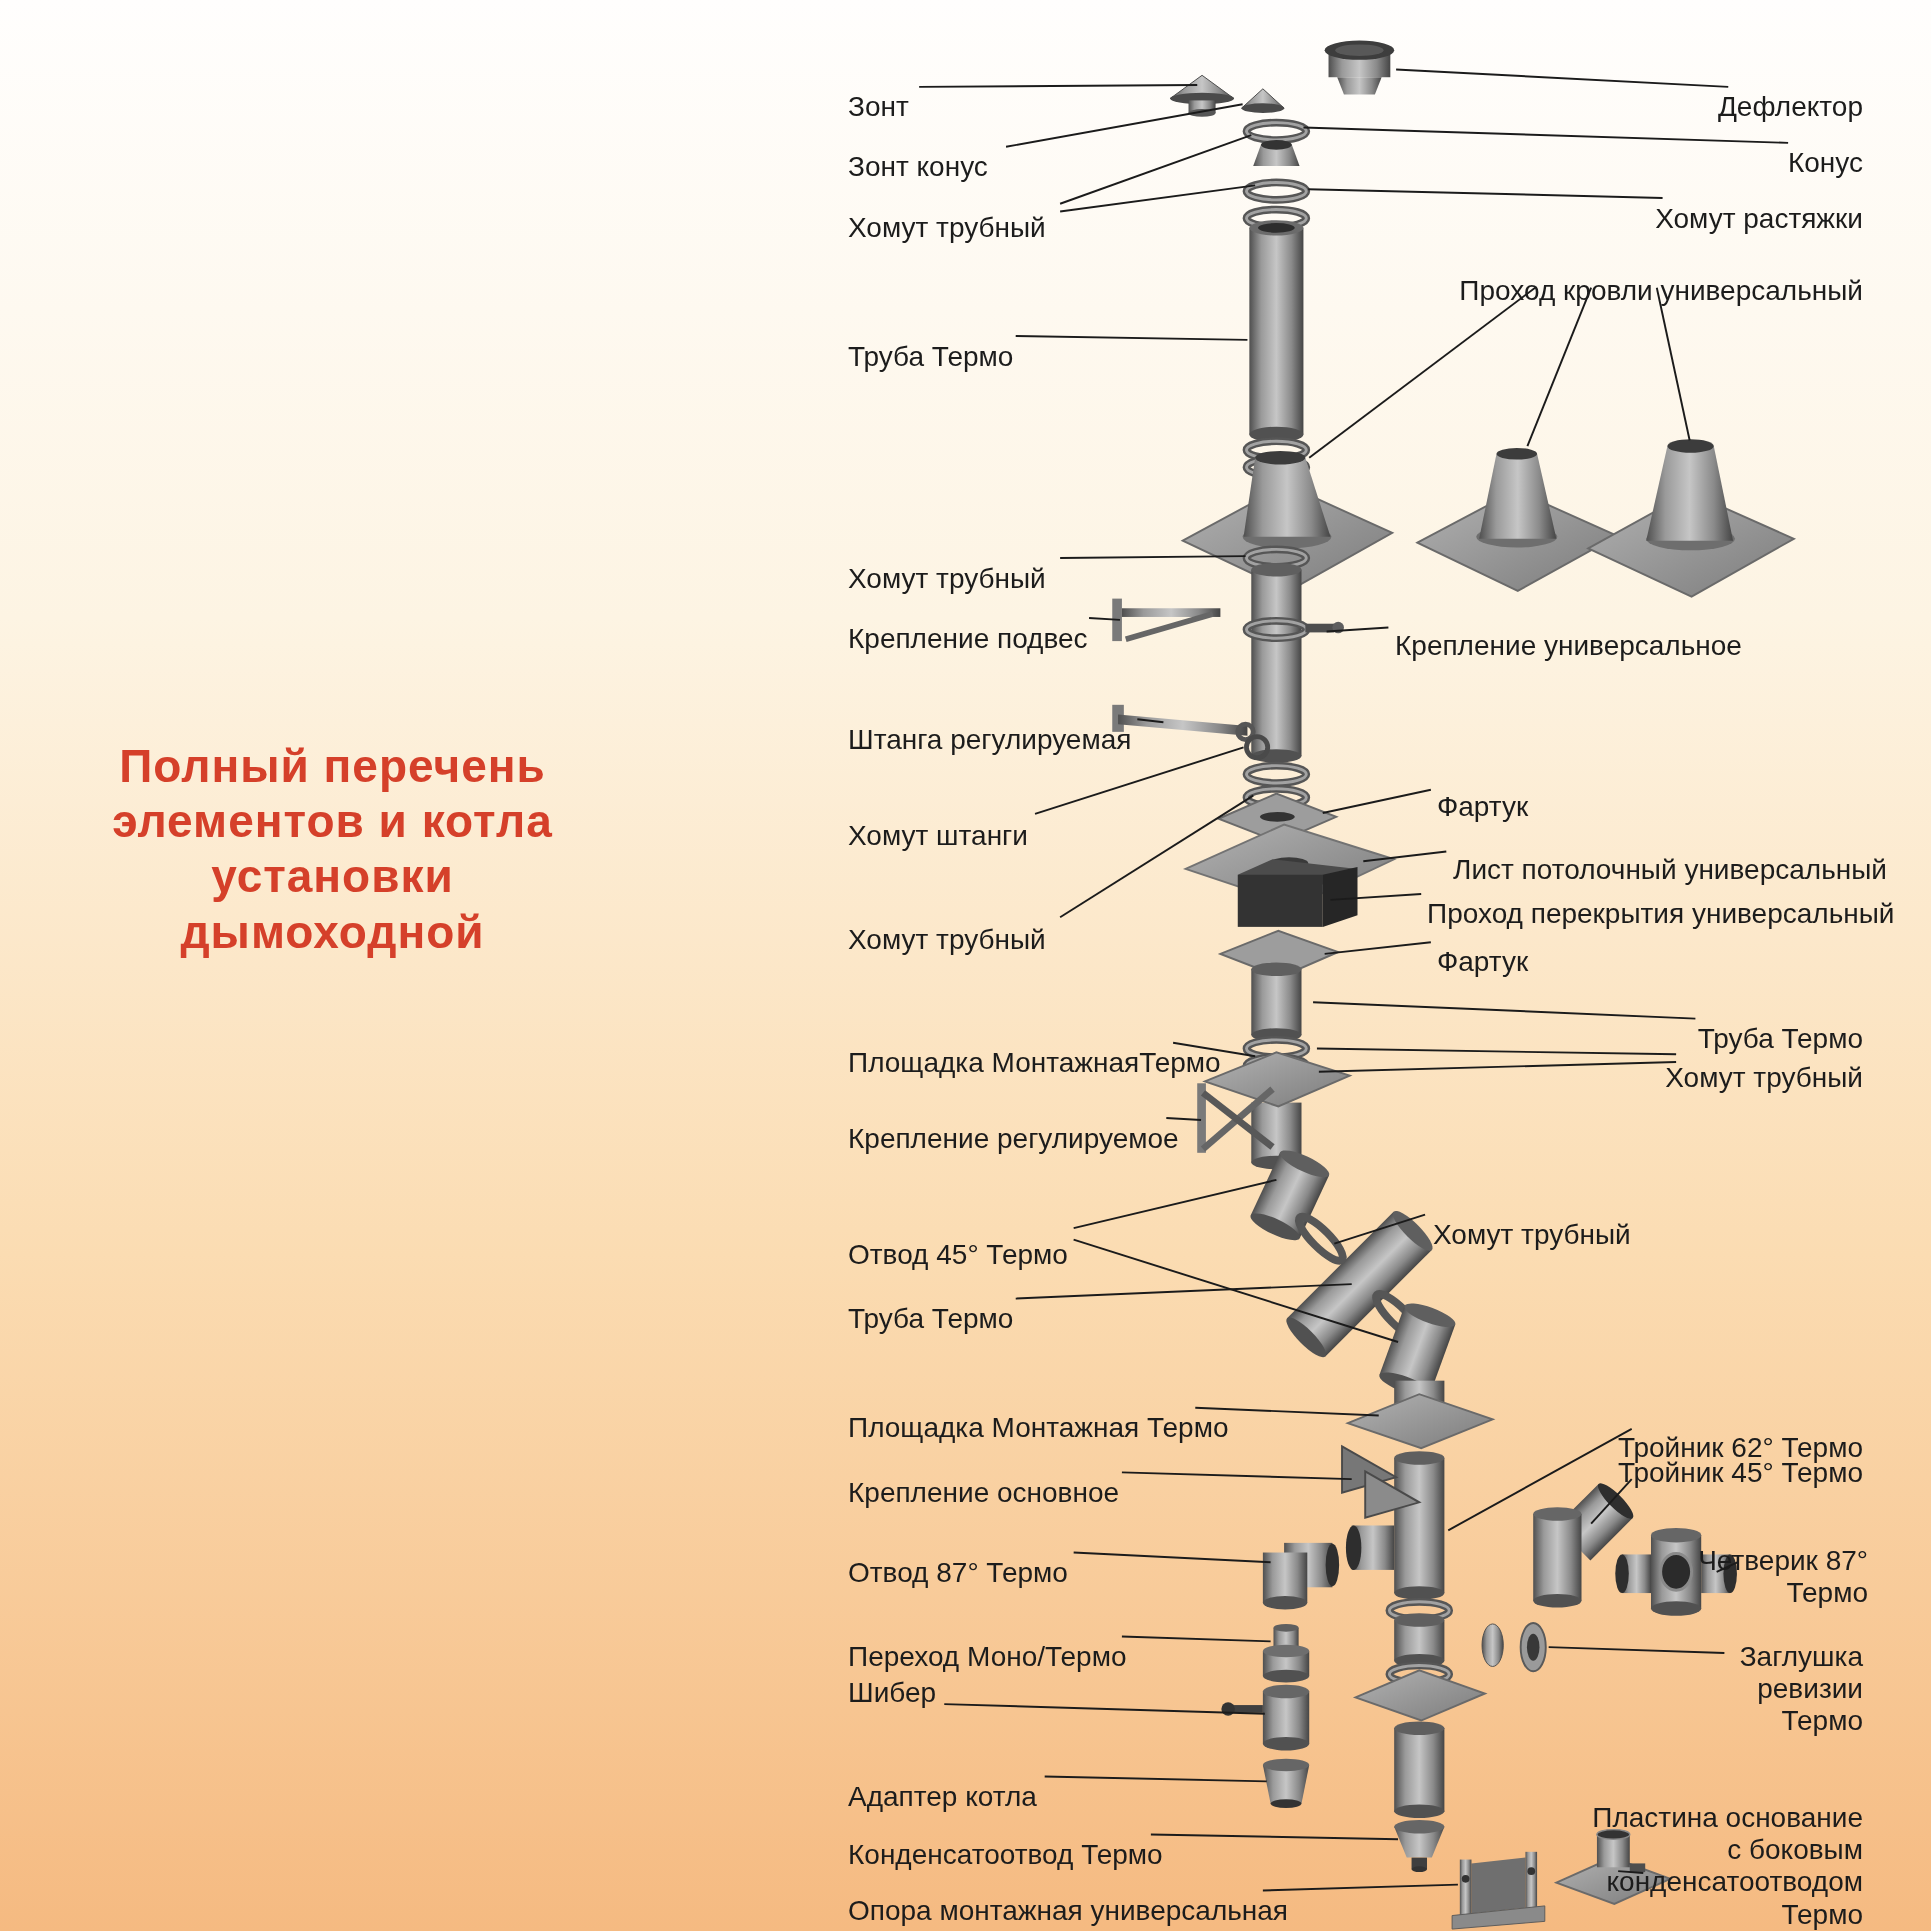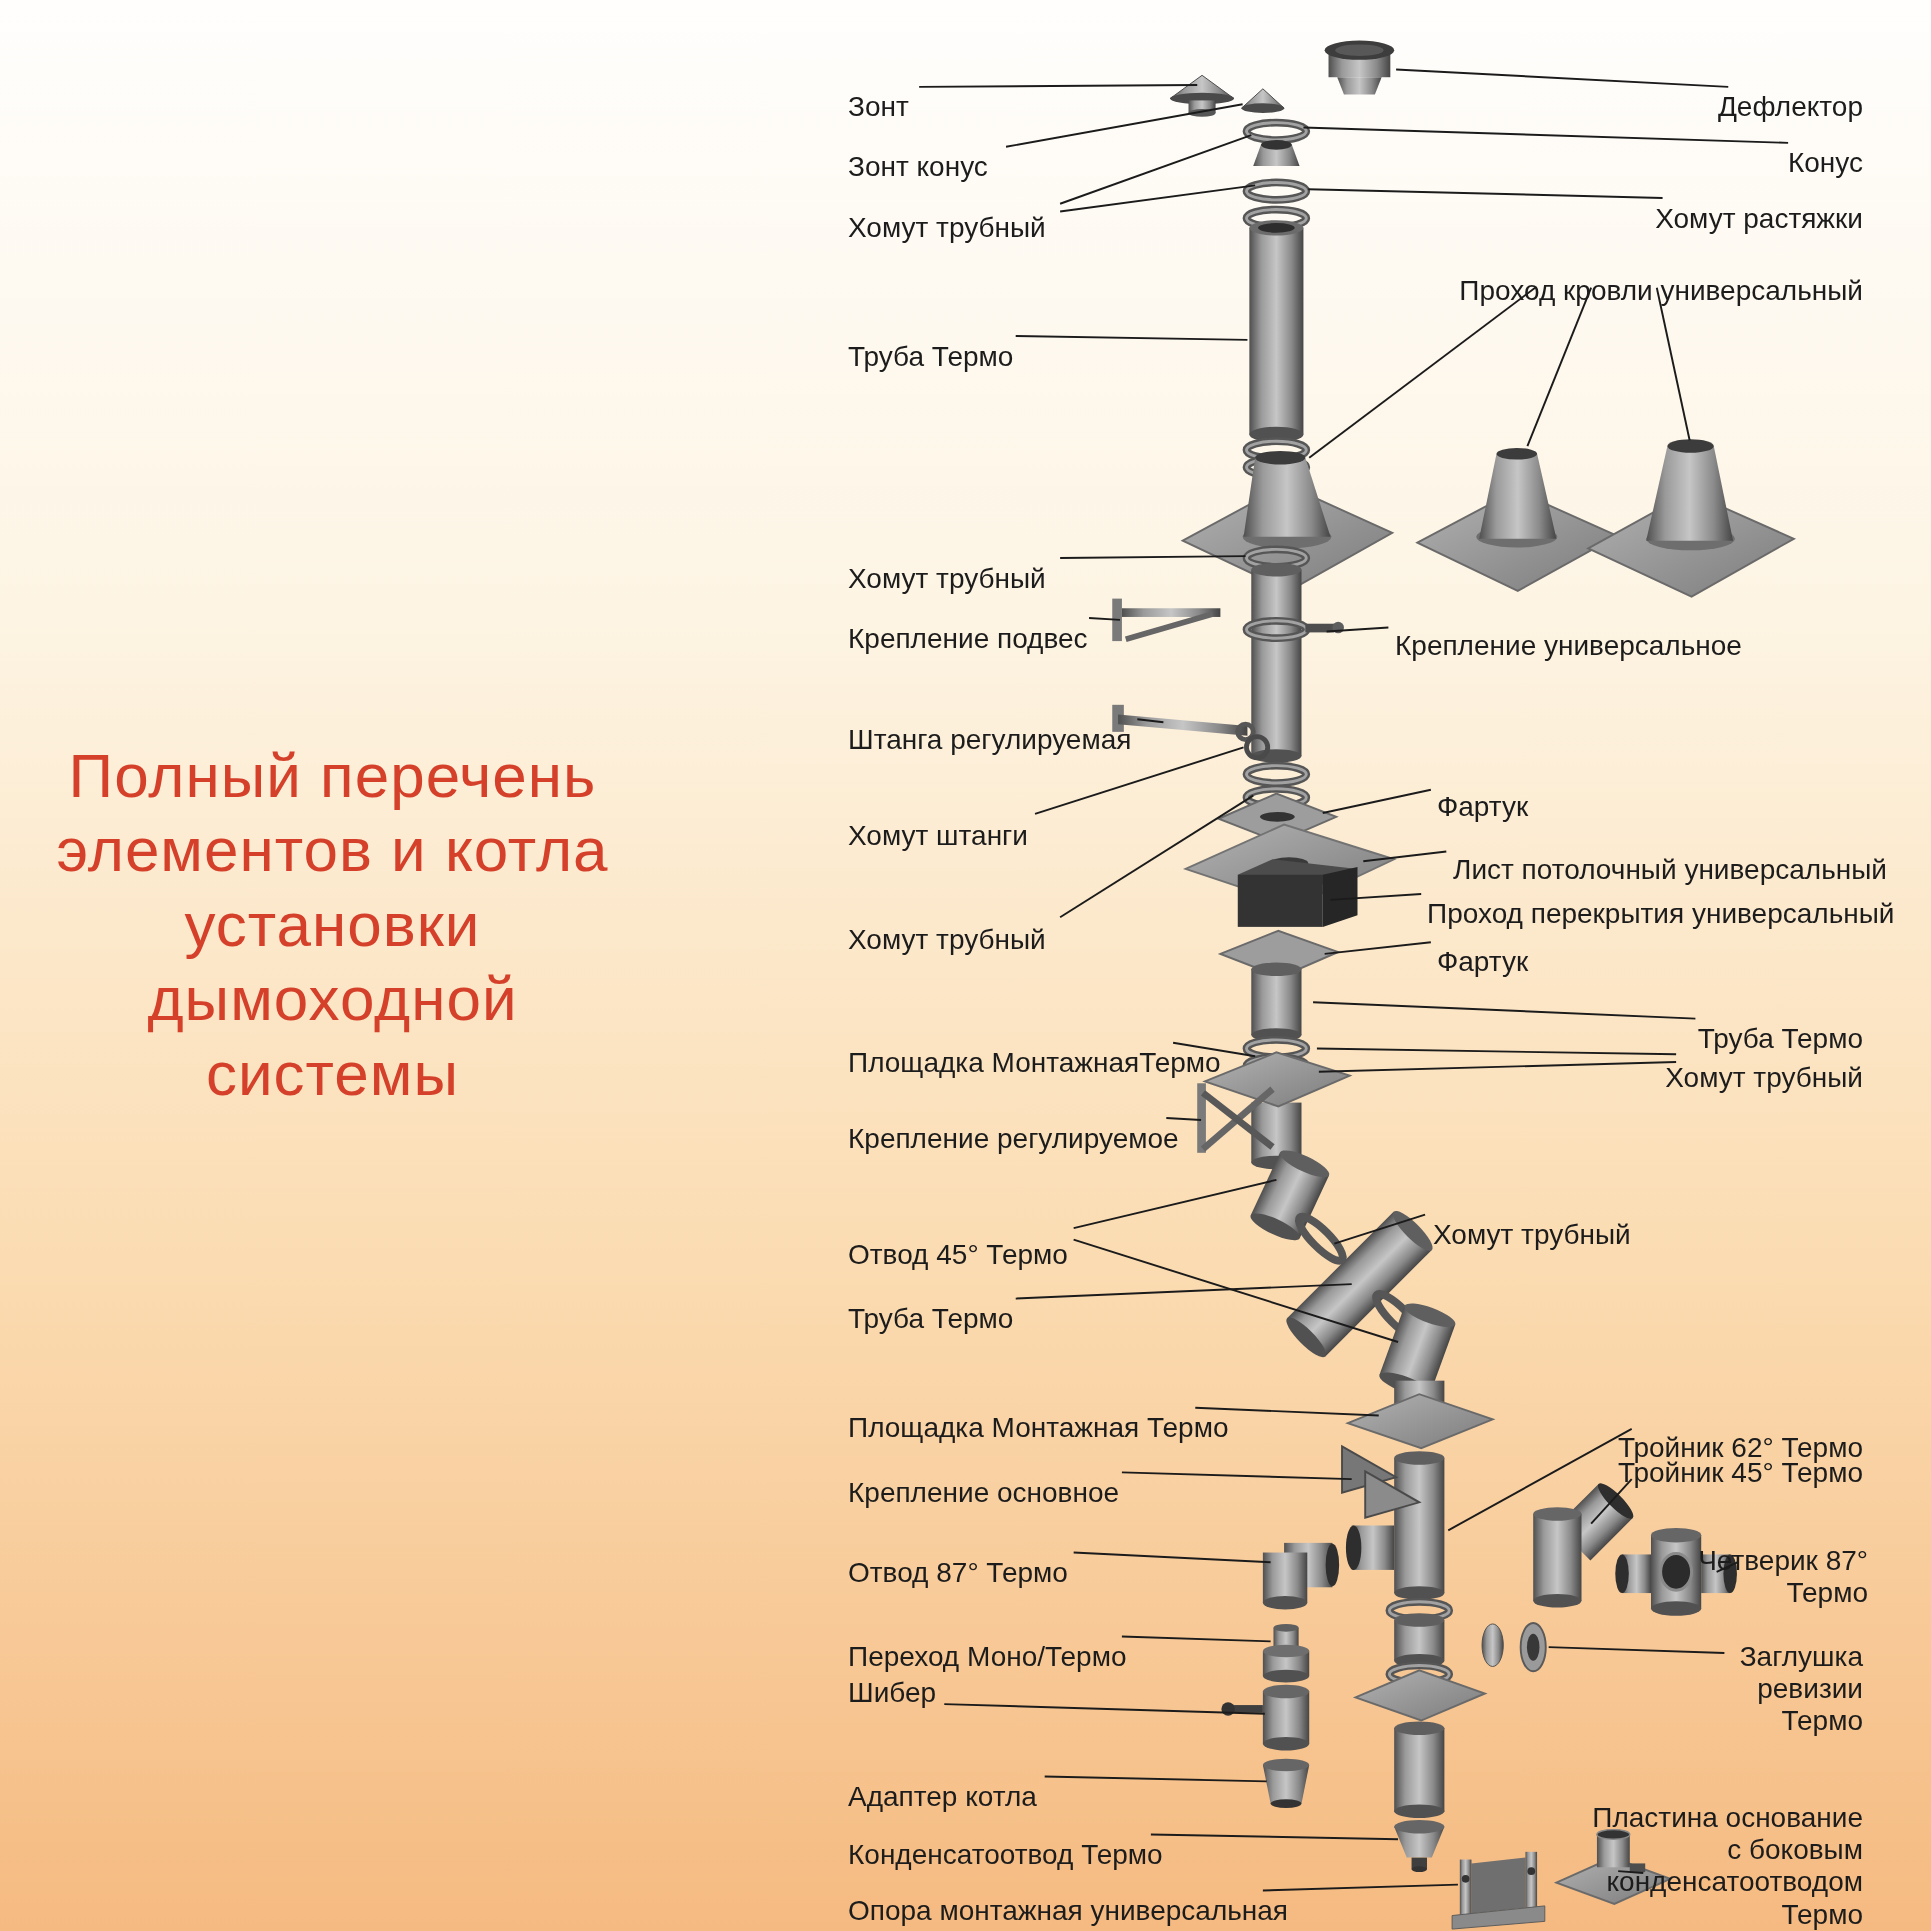--- a/index.html
+++ b/index.html
@@ -3,21 +3,21 @@
 <meta charset="utf-8">
 <style>
   html,body{margin:0;padding:0;}
   body{
     width:1931px;height:1931px;position:relative;overflow:hidden;
     background:linear-gradient(180deg,#fffefd 0%,#fdf4e3 32%,#fbdcb2 65%,#f5ba81 100%);
     font-family:"Liberation Sans", sans-serif;
   }
   .title{
     position:absolute;left:43px;top:739px;width:579px;text-align:center;
-    color:var(--title_red,#d5402a);font-weight:normal;font-size:62px;line-height:1.2;
+    color:var(--title_red,#d5402a);font-weight:bold;font-size:46px;line-height:1.2;
     letter-spacing:1px;
   }
   .label{
     position:absolute;font-size:28px;color:var(--label_text,#1c1c1c);
     white-space:nowrap;line-height:1.15;margin-top:21px;
   }
   .label.r{text-align:right;}
   .label.wrap{white-space:normal;}
   svg.art{position:absolute;left:0;top:0;}
 </style>
@@ -328,21 +328,20 @@
     <line x1="1786" y1="1712" x2="1604" y2="1706"></line>
     <line x1="1702" y1="1940" x2="1676" y2="1938"></line>
   </g>
 </svg>
 
 <div class="title">
   <div>Полный перечень</div>
   <div>элементов и котла</div>
   <div>установки</div>
   <div>дымоходной</div>
-  <div>системы</div>
 </div>
 
 <div class="label" style="left:848px;top:70px">Зонт</div>
 <div class="label" style="left:848px;top:130px">Зонт конус</div>
 <div class="label" style="left:848px;top:191px">Хомут трубный</div>
 <div class="label" style="left:848px;top:320px">Труба Термо</div>
 <div class="label" style="left:848px;top:542px">Хомут трубный</div>
 <div class="label" style="left:848px;top:602px">Крепление подвес</div>
 <div class="label" style="left:848px;top:703px">Штанга регулируемая</div>
 <div class="label" style="left:848px;top:799px">Хомут штанги</div>

